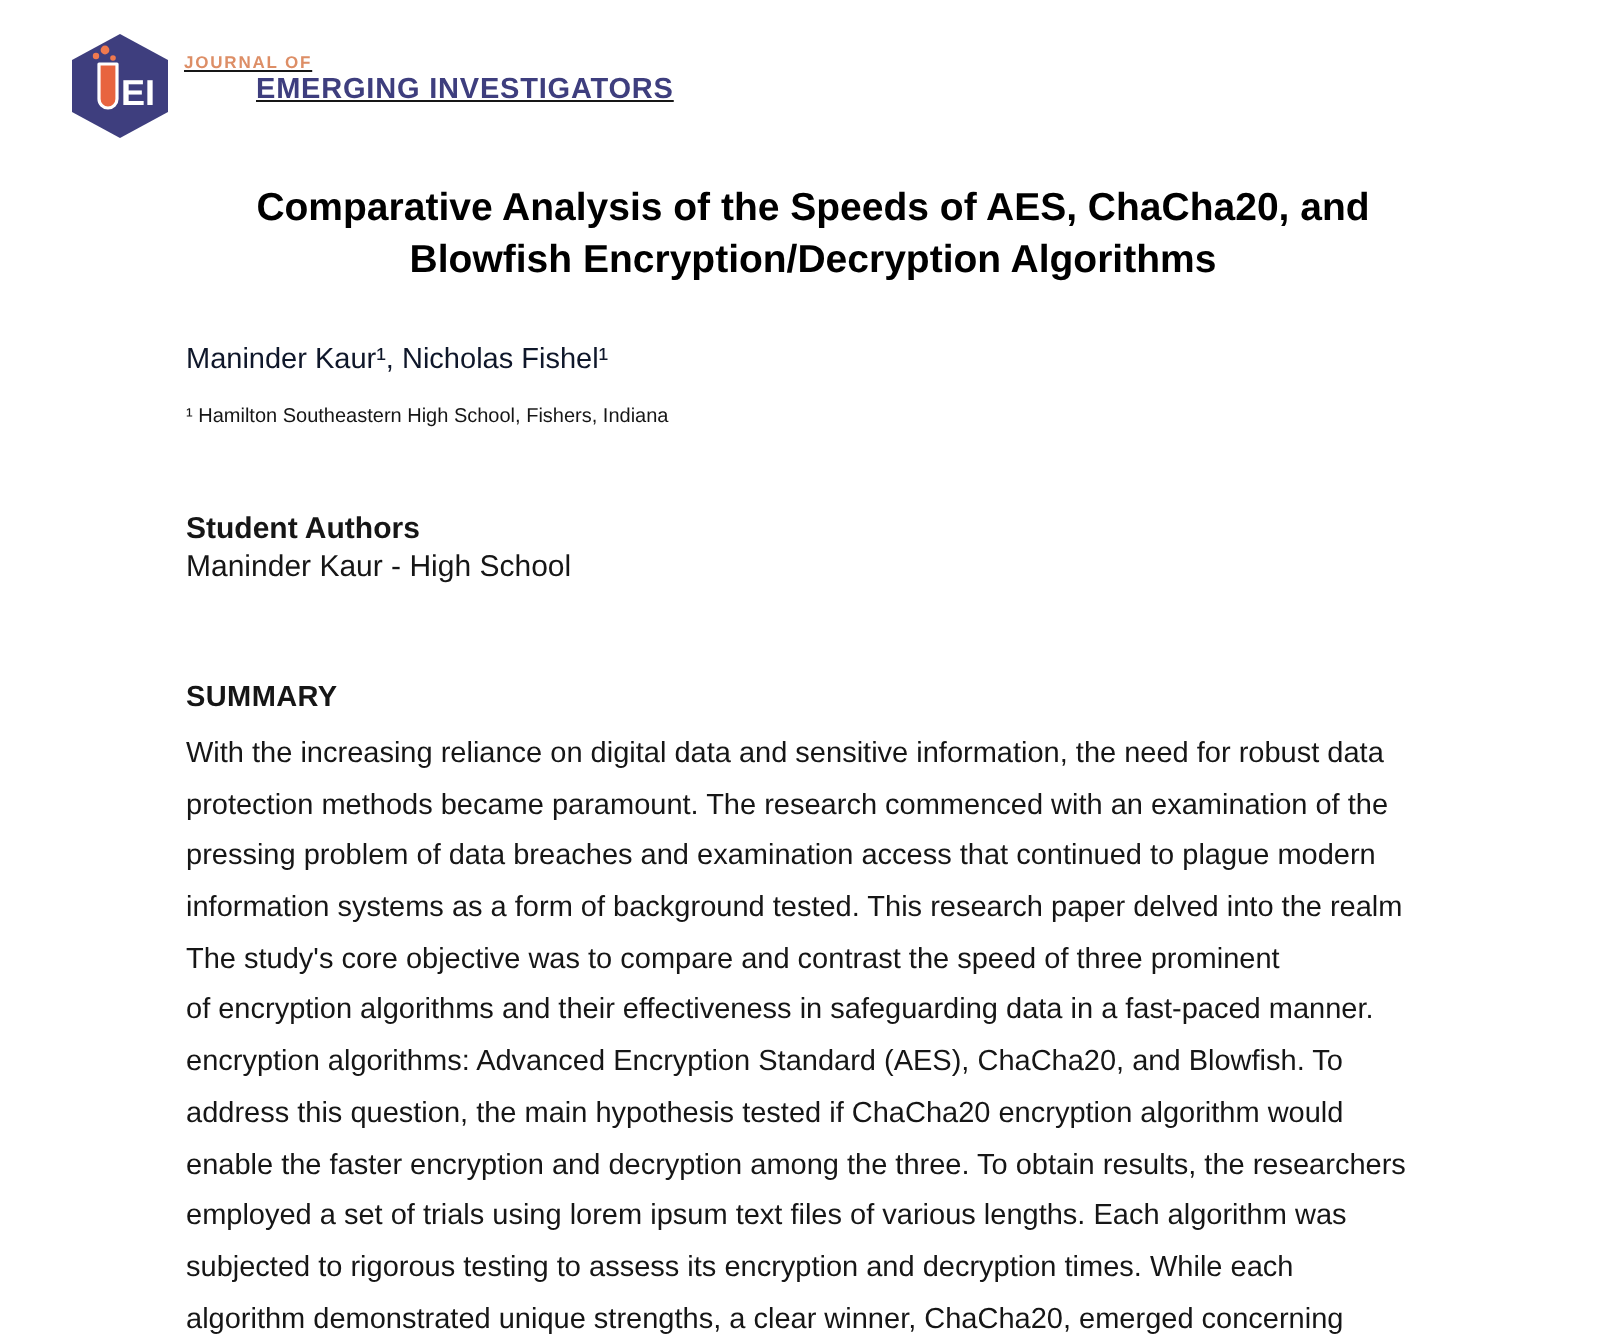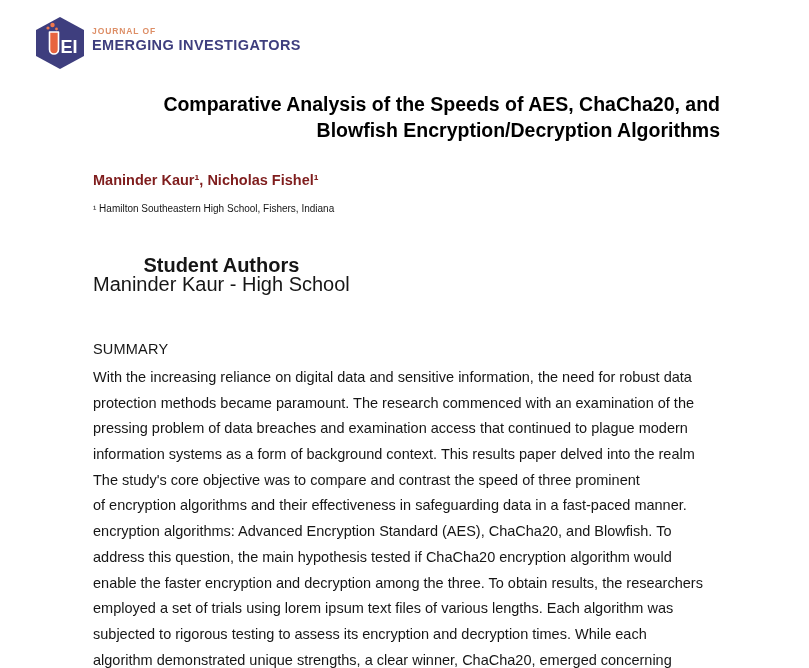--- a/index.html
+++ b/index.html
@@ -14,84 +14,84 @@
   }
   
   .logo {
     position: absolute;
     left: 35px;
     top: 16px;
     display: flex;
     align-items: flex-start;
   }
   .logo-badge { width: 50px; height: 54px; flex: 0 0 auto; }
-  .logo-text { margin-left: 7px; padding-top: 10px; }
+  .logo-text { margin-left: 7px; padding-top: 10px; text-decoration: underline; }
   .logo-journal-of {
     font-size: 8.5px;
     font-weight: bold;
     letter-spacing: 0.9px;
     color: #DD8E66;
     line-height: 10px;
   }
   .logo-journal-name {
     font-size: 14.5px;
     font-weight: bold;
     letter-spacing: 0.4px;
     color: #3E3E7E;
     line-height: 17px;
     margin-top: 1px;
+    margin-left: 36px;
   }
   
   .title {
     position: absolute;
     left: 93px;
     top: 91px;
     width: 627px;
     margin: 0;
-    text-align: right;
+    text-align: center;
     font-size: 19.5px;
     font-weight: bold;
     line-height: 26px;
     color: #000000;
   }
   .authors {
     position: absolute;
     left: 93px;
     top: 172px;
     margin: 0;
     font-size: 14.5px;
-    font-weight: bold;
+    font-weight: normal;
     white-space: nowrap;
-    color: #7f1d1d;
+    color: #0f172a;
   }
   .affiliation {
     position: absolute;
     left: 93px;
     top: 203px;
     margin: 0;
     font-size: 10px;
     white-space: nowrap;
     color: #161616;
   }
   .student-block {
     position: absolute;
     left: 93px;
     top: 256px;
-    font-size: 20px;
+    font-size: 15px;
     line-height: 18.5px;
-    text-align: center;
   }
   .student-heading { font-weight: bold; }
   .summary-heading {
     position: absolute;
     left: 93px;
     top: 341px;
     margin: 0;
     font-size: 14.5px;
-    font-weight: normal;
+    font-weight: bold;
     letter-spacing: 0.2px;
     color: #161616;
   }
   .summary-body {
     position: absolute;
     left: 93px;
     top: 365px;
     width: 627px;
     font-size: 14.5px;
     color: #161616;
@@ -136,21 +136,21 @@
     <div class="student-heading">Student Authors</div>
     <div>Maninder Kaur - High School</div>
   </div>
 
   <h2 class="summary-heading">SUMMARY</h2>
 
   <div class="summary-body">
       <div>With the increasing reliance on digital data and sensitive information, the need for robust data</div>
       <div>protection methods became paramount. The research commenced with an examination of the</div>
       <div>pressing problem of data breaches and examination access that continued to plague modern</div>
-      <div>information systems as a form of background context. This results paper delved into the realm</div>
+      <div>information systems as a form of background tested. This research paper delved into the realm</div>
       <div>The study's core objective was to compare and contrast the speed of three prominent</div>
       <div>of encryption algorithms and their effectiveness in safeguarding data in a fast-paced manner.</div>
       <div>encryption algorithms: Advanced Encryption Standard (AES), ChaCha20, and Blowfish. To</div>
       <div>address this question, the main hypothesis tested if ChaCha20 encryption algorithm would</div>
       <div>enable the faster encryption and decryption among the three. To obtain results, the researchers</div>
       <div>employed a set of trials using lorem ipsum text files of various lengths. Each algorithm was</div>
       <div>subjected to rigorous testing to assess its encryption and decryption times. While each</div>
       <div>algorithm demonstrated unique strengths, a clear winner, ChaCha20, emerged concerning</div>
     </div>
 

